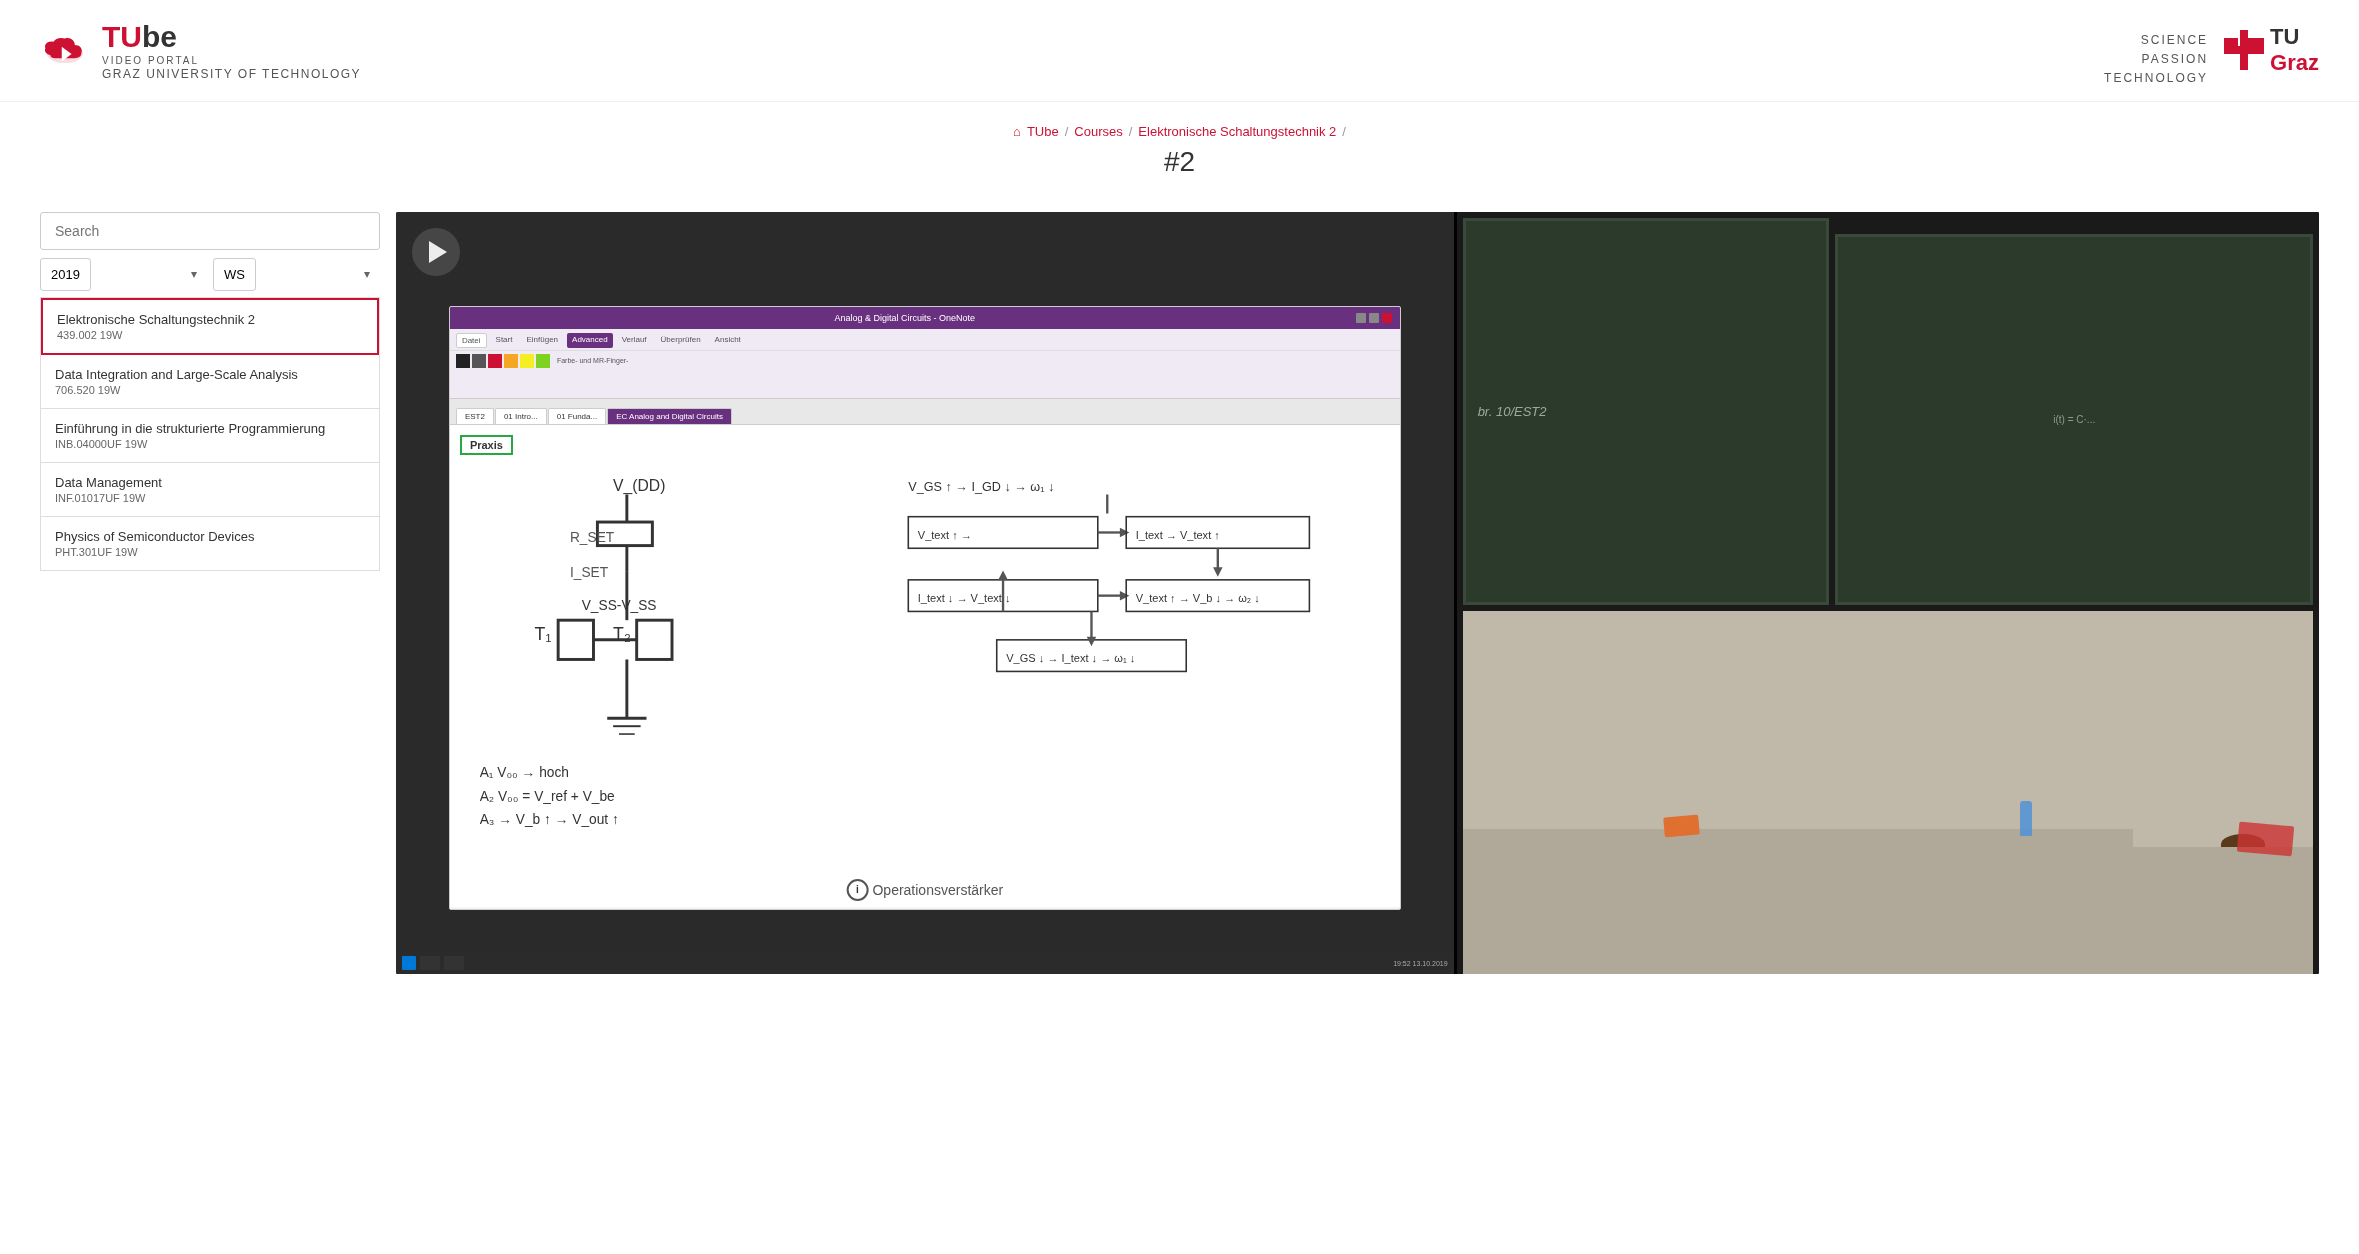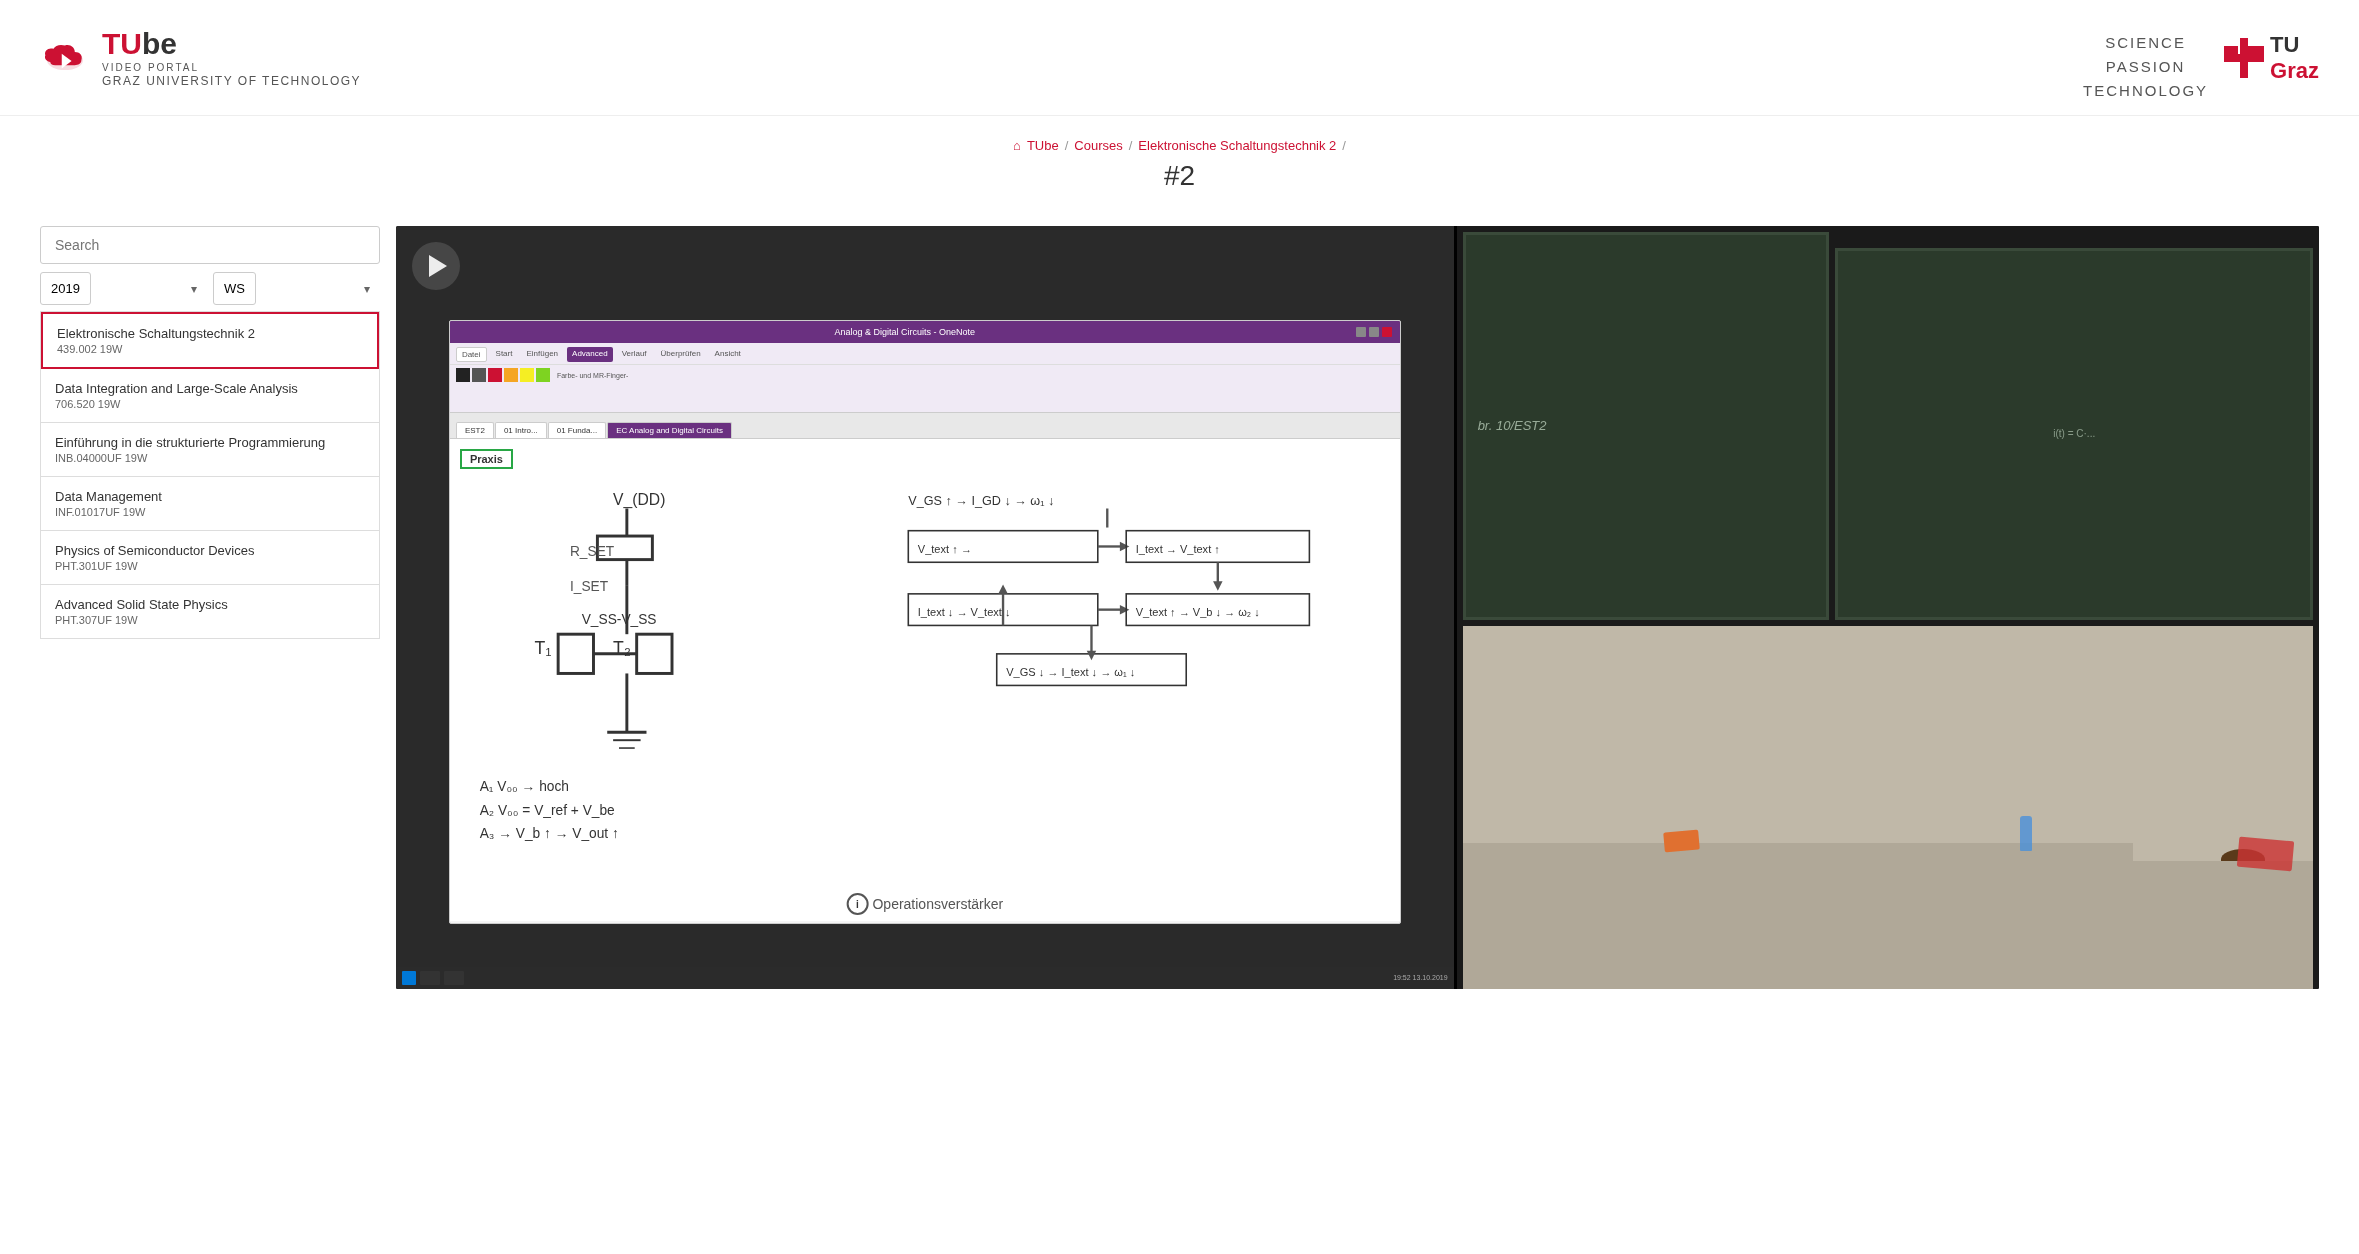--- a/index.html
+++ b/index.html
@@ -26,22 +26,22 @@
       display: flex;
       flex-direction: column;
       line-height: 1.2;
     }
     .logo-right {
       display: flex;
       align-items: center;
       gap: 14px;
     }
     .tu-graz-text {
-      text-align: center;
-      font-size: 15px;
+      text-align: right;
+      font-size: 12px;
       color: #555;
       letter-spacing: 2px;
       text-transform: uppercase;
       line-height: 1.6;
       margin-top: 19px;
     }
 
     
     .breadcrumb-area {
       text-align: center;
@@ -391,24 +391,20 @@
         <div class="course-item-code">INB.04000UF 19W</div>
       </div>
       <div class="course-item">
         <div class="course-item-name">Data Management</div>
         <div class="course-item-code">INF.01017UF 19W</div>
       </div>
       <div class="course-item">
         <div class="course-item-name">Physics of Semiconductor Devices</div>
         <div class="course-item-code">PHT.301UF 19W</div>
       </div>
-      <div class="course-item">
-        <div class="course-item-name">Advanced Solid State Physics</div>
-        <div class="course-item-code">PHT.307UF 19W</div>
-      </div>
     </div>
   </aside>
 
   <div class="video-area">
 
     <div class="play-button-overlay">
       <div class="play-triangle"></div>
     </div>
 
     <div class="video-content" style="height:100%;">

